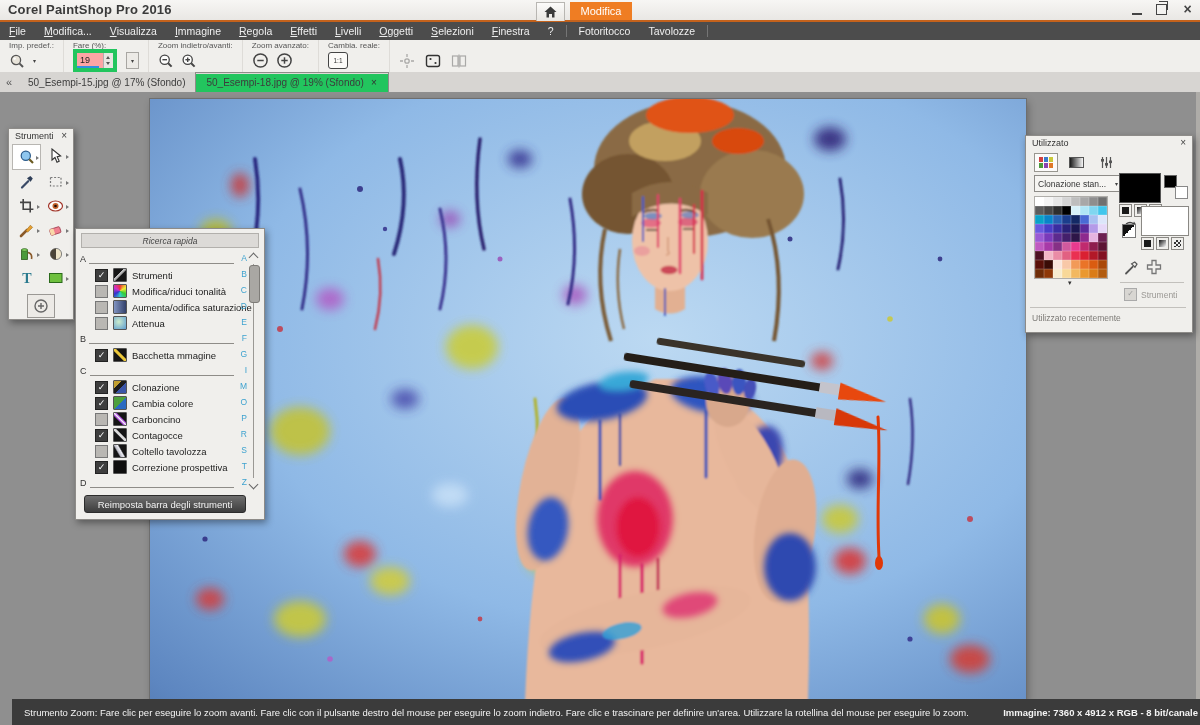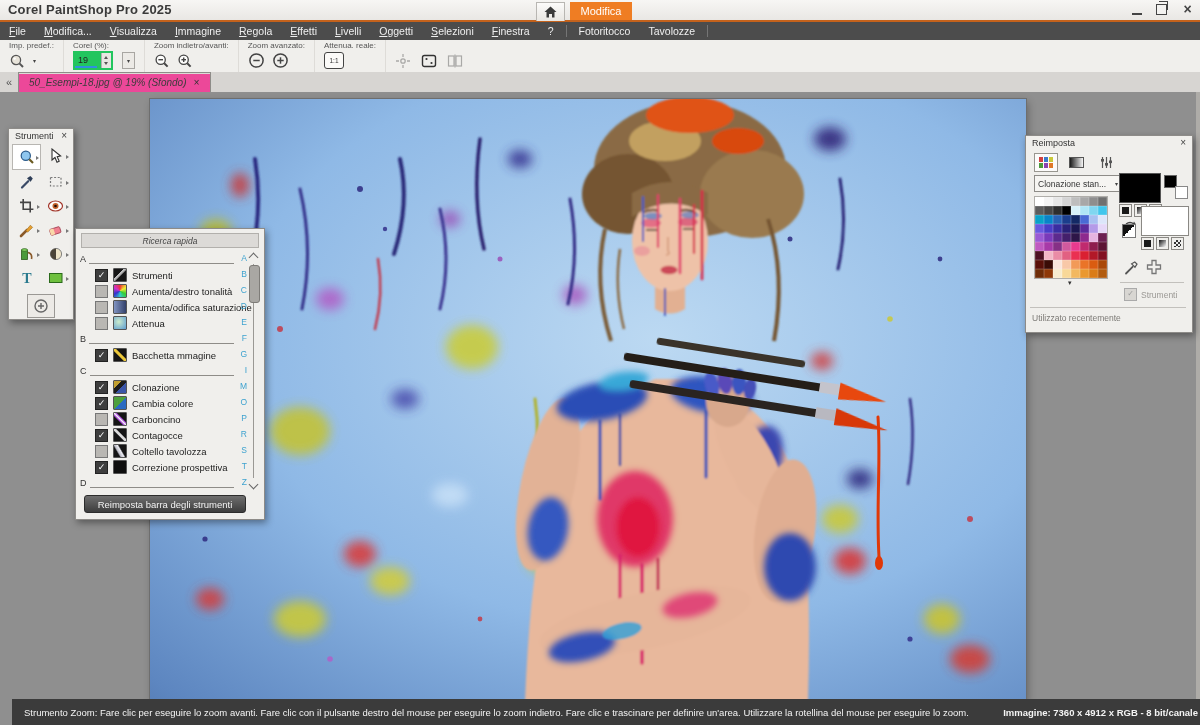--- a/index.html
+++ b/index.html
@@ -24,35 +24,35 @@
      display:flex;align-items:center;color:#efefef;font-size:10.5px;}
   .menubar .mi{padding:0 9px;line-height:18px;cursor:default;}
   .menubar .mi u{text-decoration:underline;}
   .menu-sep{width:1px;height:12px;background:#757575;margin:0 3px;}
   
   .toolbar{position:absolute;left:0;top:40px;width:1200px;height:32px;background:#f0efec;border-bottom:1px solid #cfcdc9;display:flex;}
   .tb-group{display:flex;flex-direction:column;padding:1px 9px 0 9px;border-right:1px solid #dedcd8;}
   .tb-label{font-size:8px;color:#555;height:9px;line-height:9px;white-space:nowrap;}
   .tb-icons{display:flex;align-items:center;gap:7px;height:21px;}
   .ddarrow{font-size:6px;color:#444;}
-  .spinbox{position:relative;width:36px;height:15px;border:2px solid #22c55e;background:#22c55e;font-size:9px;}
+  .spinbox{position:relative;width:36px;height:15px;border:4px solid #22c55e;background:#fca5a5;font-size:9px;}
   .spinval{position:absolute;left:3px;top:1px;line-height:12px;color:#222;}
   .spinbar{position:absolute;left:0;bottom:0;width:60%;height:2px;background:#2f8fe0;}
   .spinbtns{position:absolute;right:0;top:0;width:9px;height:100%;border-left:1px solid #b0b0b0;background:#e8e6e2;}
   .spin-up,.spin-dn{position:absolute;left:2px;width:0;height:0;border-left:2.5px solid transparent;border-right:2.5px solid transparent;}
   .spin-up{top:3px;border-bottom:3px solid #555;}
   .spin-dn{bottom:3px;border-top:3px solid #555;}
   .dropbtn{width:11px;height:15px;border:1px solid #a8a6a2;background:#eceae6;display:flex;align-items:center;justify-content:center;margin-left:2px;}
   .onetoone{width:18px;height:15px;border:1.4px solid #444;border-radius:3px;font-size:6.5px;color:#333;display:flex;align-items:center;justify-content:center;background:#fbfaf8;}
   .gray-ico{opacity:.45;}
   
   .tabbar{position:absolute;left:0;top:72px;width:1200px;height:20px;background:#d7d5d2;border-bottom:1px solid #9a9894;display:flex;align-items:stretch;}
   .tabscroll{width:18px;display:flex;align-items:center;justify-content:center;color:#555;font-size:11px;}
   .doctab{display:flex;align-items:center;gap:6px;padding:0 10px;font-size:10px;color:#3c3c3c;white-space:nowrap;}
-  .doctab.active{background:#ec4899;border:1px solid #8e8c88;border-bottom:none;box-shadow:inset 0 1px 0 #dcdad6;font-style:italic;}
+  .doctab.active{background:#22c55e;border:1px solid #8e8c88;border-bottom:none;box-shadow:inset 0 1px 0 #dcdad6;}
   .tabx{font-size:10px;color:#333;padding:0 1px;}
   
   .workspace{position:absolute;left:0;top:92px;width:1200px;height:633px;background:#8f8f8f;}
   .edge-strip{position:absolute;right:0;top:0;width:4px;height:612px;background:#aeaca8;}
   .canvas{position:absolute;left:150px;top:7px;width:876px;height:602px;box-shadow:0 0 0 1px #6e6e6e,2px 3px 8px rgba(0,0,0,.3);}
   .canvas svg{display:block;}
   
   .panel{position:absolute;background:#f0efec;border:1px solid #8d8b88;box-shadow:2px 3px 7px rgba(0,0,0,.38);}
   .panel-hdr{height:14px;display:flex;align-items:center;padding:0 6px;font-size:9px;color:#333;}
   .panel-hdr .ttl{flex:1;}
@@ -130,21 +130,21 @@
      display:flex;align-items:center;font-size:9.5px;color:#f4f4f4;padding:8px;box-sizing:border-box;}
   .status-left{padding-left:4px;white-space:nowrap;}
   .status-right{margin-left:auto;padding-right:6px;white-space:nowrap;font-weight:bold;}
 </style>
 </head>
 <body>
 
 <div id="app">
 
   <div class="titlebar">
-    <span class="app-title">Corel PaintShop Pro 2025</span>
+    <span class="app-title">Corel PaintShop Pro 2016</span>
     <div class="home-tab">
       <svg width="13" height="12" viewBox="0 0 13 12">
         <path d="M6.5,0.5 L12.5,6 L10.5,6 L10.5,11.5 L8,11.5 L8,8 L5,8 L5,11.5 L2.5,11.5 L2.5,6 L0.5,6 Z" fill="#3a3a3a"></path>
       </svg>
     </div>
     <div class="modifica-tab">
       <span>Modifica</span>
     </div>
     <div class="winctl">
       <span class="winbtn btn-min"></span>
@@ -184,21 +184,21 @@
       <span class="tb-icons">
         <svg width="17" height="16" viewBox="0 0 17 16">
           <circle cx="7" cy="7" r="4.6" fill="#e8e4da" stroke="#555" stroke-width="1.3"></circle>
           <line x1="10.4" y1="10.4" x2="14" y2="14" stroke="#555" stroke-width="2"></line>
           <circle cx="5.6" cy="5.6" r="1.2" fill="#fff"></circle>
         </svg>
         <span class="ddarrow">▾</span>
       </span>
     </div>
     <div class="tb-group">
-      <span class="tb-label">Corel (%):</span>
+      <span class="tb-label">Fare (%):</span>
       <span class="tb-icons">
         <span class="spinbox">
           <span class="spinval">19</span>
           <span class="spinbar"></span>
           <span class="spinbtns">
               <i class="spin-up"></i>
               <i class="spin-dn"></i>
             </span>
         </span>
         <span class="dropbtn">
@@ -230,21 +230,21 @@
           <line x1="5.3" y1="8.5" x2="11.7" y2="8.5" stroke="#444" stroke-width="1.5"></line>
         </svg>
         <svg width="17" height="17" viewBox="0 0 17 17">
           <circle cx="8.5" cy="8.5" r="6.6" fill="none" stroke="#444" stroke-width="1.5"></circle>
           <line x1="5.3" y1="8.5" x2="11.7" y2="8.5" stroke="#444" stroke-width="1.5"></line>
           <line x1="8.5" y1="5.3" x2="8.5" y2="11.7" stroke="#444" stroke-width="1.5"></line>
         </svg>
       </span>
     </div>
     <div class="tb-group">
-      <span class="tb-label">Attenua. reale:</span>
+      <span class="tb-label">Cambia. reale:</span>
       <span class="tb-icons">
         <span class="onetoone">
             <span>1:1</span>
           </span>
       </span>
     </div>
     <div class="tb-group" style="border-right:none;">
       <span class="tb-label">&nbsp;</span>
       <span class="tb-icons" style="gap:10px;">
         <svg class="gray-ico" width="16" height="16" viewBox="0 0 16 16">
@@ -261,20 +261,23 @@
           <rect x="9" y="3" width="5.5" height="10" fill="none" stroke="#555" stroke-width="1.2"></rect>
           <line x1="8" y1="1.5" x2="8" y2="14.5" stroke="#555" stroke-width="1.2"></line>
         </svg>
       </span>
     </div>
   </div>
 
   <div class="tabbar">
     <span class="tabscroll">«</span>
     <div style="display:flex;">
+        <div class="doctab">
+          <span>50_Esempi-15.jpg @ 17% (Sfondo)</span>
+        </div>
         <div class="doctab active">
           <span>50_Esempi-18.jpg @ 19% (Sfondo)</span>
           <span class="tabx">×</span>
         </div>
       </div>
   </div>
 
   <div class="workspace">
     <div class="edge-strip"></div>
     <div class="canvas">
@@ -554,21 +557,21 @@
         </div>
         <div class="qs-row item">
           <span class="qs-check on">✓</span>
           <span class="qs-icon ic-airbrush"></span>
           <span class="qs-label">Strumenti</span>
           <span class="qs-index">B</span>
         </div>
         <div class="qs-row item">
           <span class="qs-check"></span>
           <span class="qs-icon ic-hue"></span>
-          <span class="qs-label">Aumenta/destro tonalità</span>
+          <span class="qs-label">Modifica/riduci tonalità</span>
           <span class="qs-index">C</span>
         </div>
         <div class="qs-row item">
           <span class="qs-check"></span>
           <span class="qs-icon ic-saturation"></span>
           <span class="qs-label">Aumenta/odifica saturazione</span>
           <span class="qs-index">D</span>
         </div>
         <div class="qs-row item">
           <span class="qs-check"></span>
@@ -640,21 +643,21 @@
       <i class="qs-thumb"></i>
       <i class="chev dn"></i>
     </div>
     <div class="qs-reset">
       <span>Reimposta barra degli strumenti</span>
     </div>
   </div>
 
   <div class="panel" id="mat-panel">
     <div class="panel-hdr">
-      <span class="ttl">Reimposta</span>
+      <span class="ttl">Utilizzato</span>
       <span class="px">×</span>
     </div>
     <div class="mat-tabs">
       <span class="mat-tab sel">
         <svg width="14" height="11" viewBox="0 0 14 11">
           <rect x="0" y="0" width="4" height="5" fill="#d04040"></rect>
             <rect x="5" y="0" width="4" height="5" fill="#3a7ac8"></rect>
           <rect x="10" y="0" width="4" height="5" fill="#c9c93a"></rect>
             <rect x="0" y="6" width="4" height="5" fill="#4a9a3a"></rect>
           <rect x="5" y="6" width="4" height="5" fill="#8a44b0"></rect>

